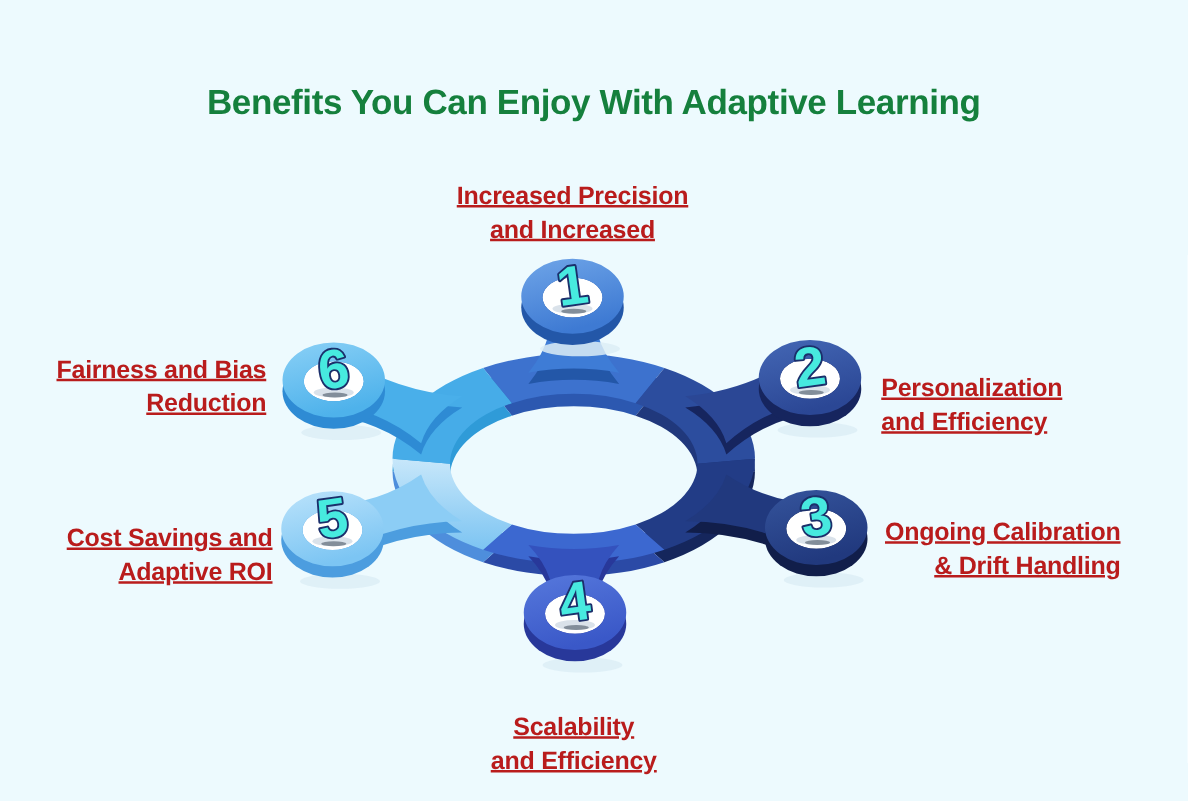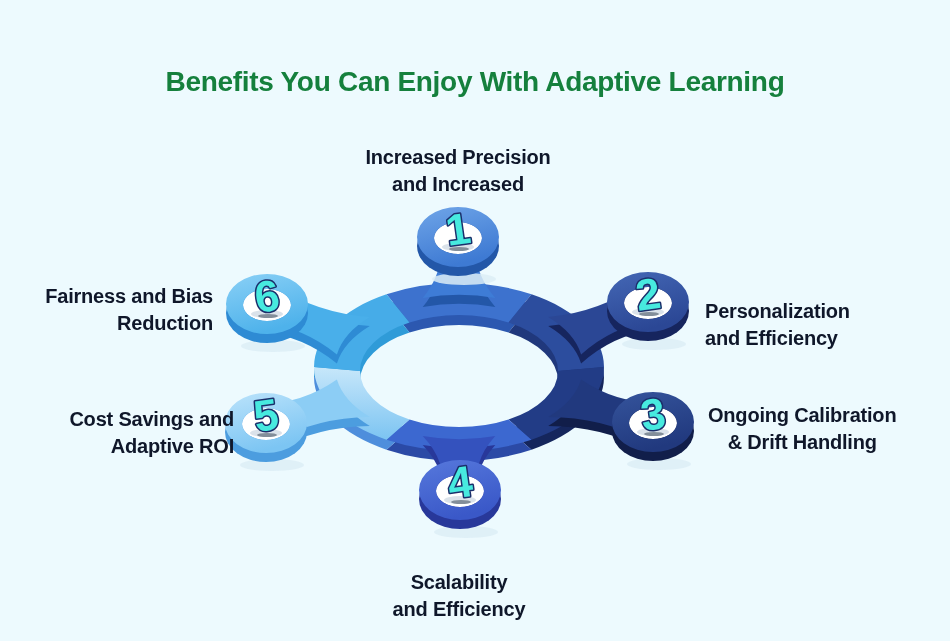--- a/index.html
+++ b/index.html
@@ -13,28 +13,28 @@
   .title{
     position:absolute;left:0;top:66px;width:950px;
     text-align:center;
     font-size:28px;font-weight:700;letter-spacing:-0.3px;
     color:#15803d;
   }
   #wheel{position:absolute;left:0;top:0;}
   .lbl{
     position:absolute;
     font-size:20px;font-weight:600;letter-spacing:-0.2px;
-    line-height:27px;color:#0f172a;
+    line-height:27px;color:#b91c1c;text-decoration:underline;
   }
   .lbl span{display:block;white-space:nowrap;}
   #lbl-1{left:327px;top:144px;width:262px;text-align:center;}
   #lbl-2{left:705px;top:298px;text-align:left;}
-  #lbl-3{left:708px;top:402px;text-align:center;}
+  #lbl-3{left:708px;top:413px;text-align:right;}
   #lbl-4{left:328px;top:529px;width:262px;text-align:center;margin-top:40px;}
-  #lbl-5{left:0px;top:406px;width:218px;text-align:right;padding-left:16px;}
+  #lbl-5{left:0px;top:418px;width:218px;text-align:right;}
   #lbl-6{left:0px;top:283px;width:213px;text-align:right;}
   .num{
     font-family:"Liberation Sans", sans-serif;
     font-weight:700;font-size:44px;
     paint-order:stroke;stroke-width:3px;stroke-linejoin:round;
     text-anchor:middle;dominant-baseline:central;
   }
 </style>
 </head>
 <body>

